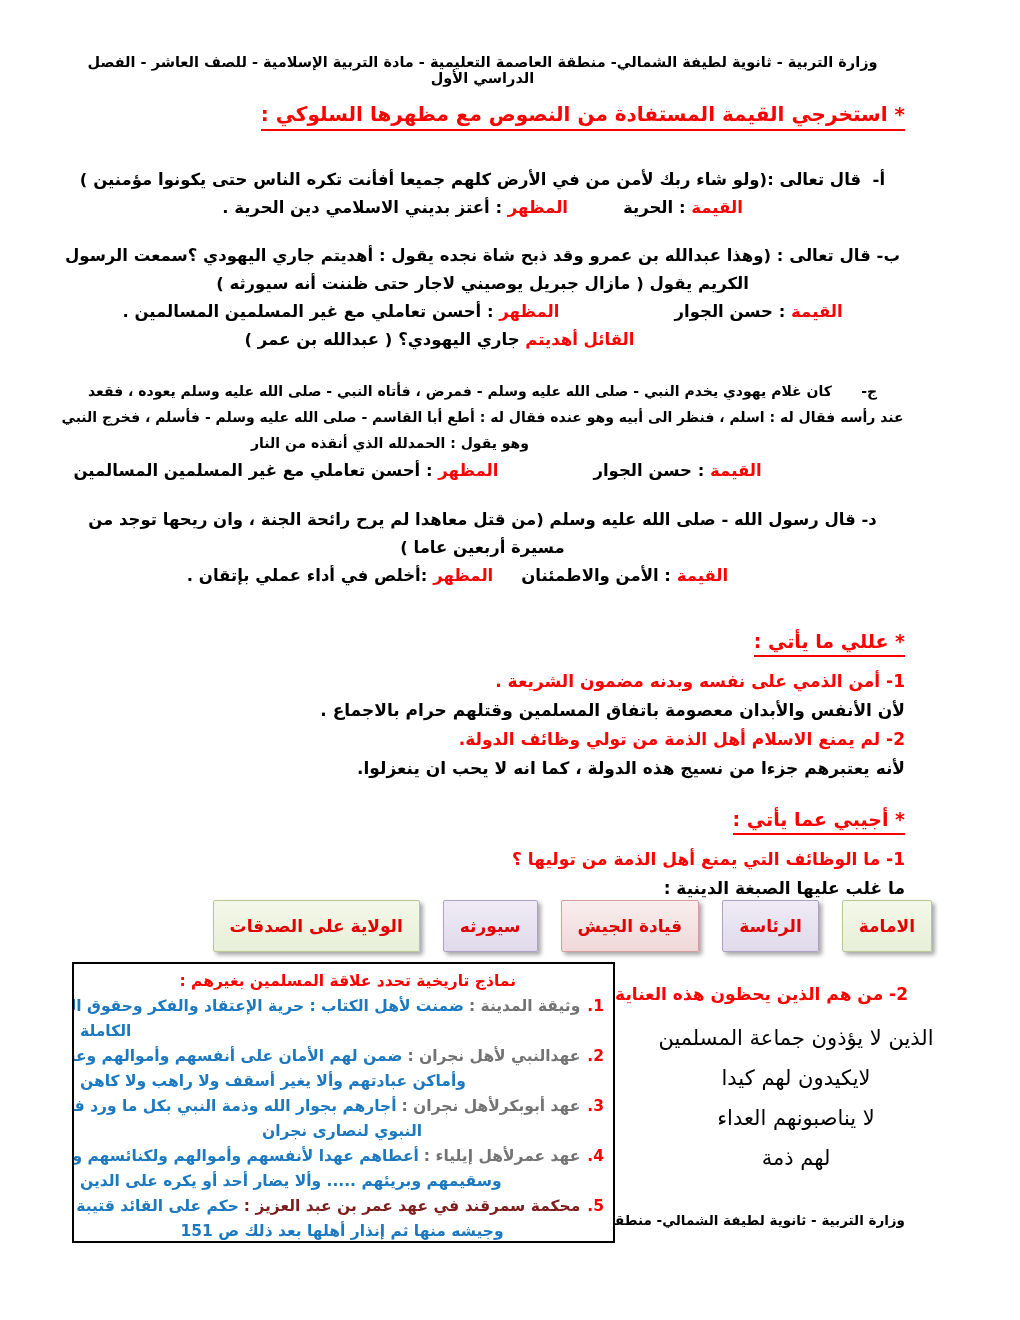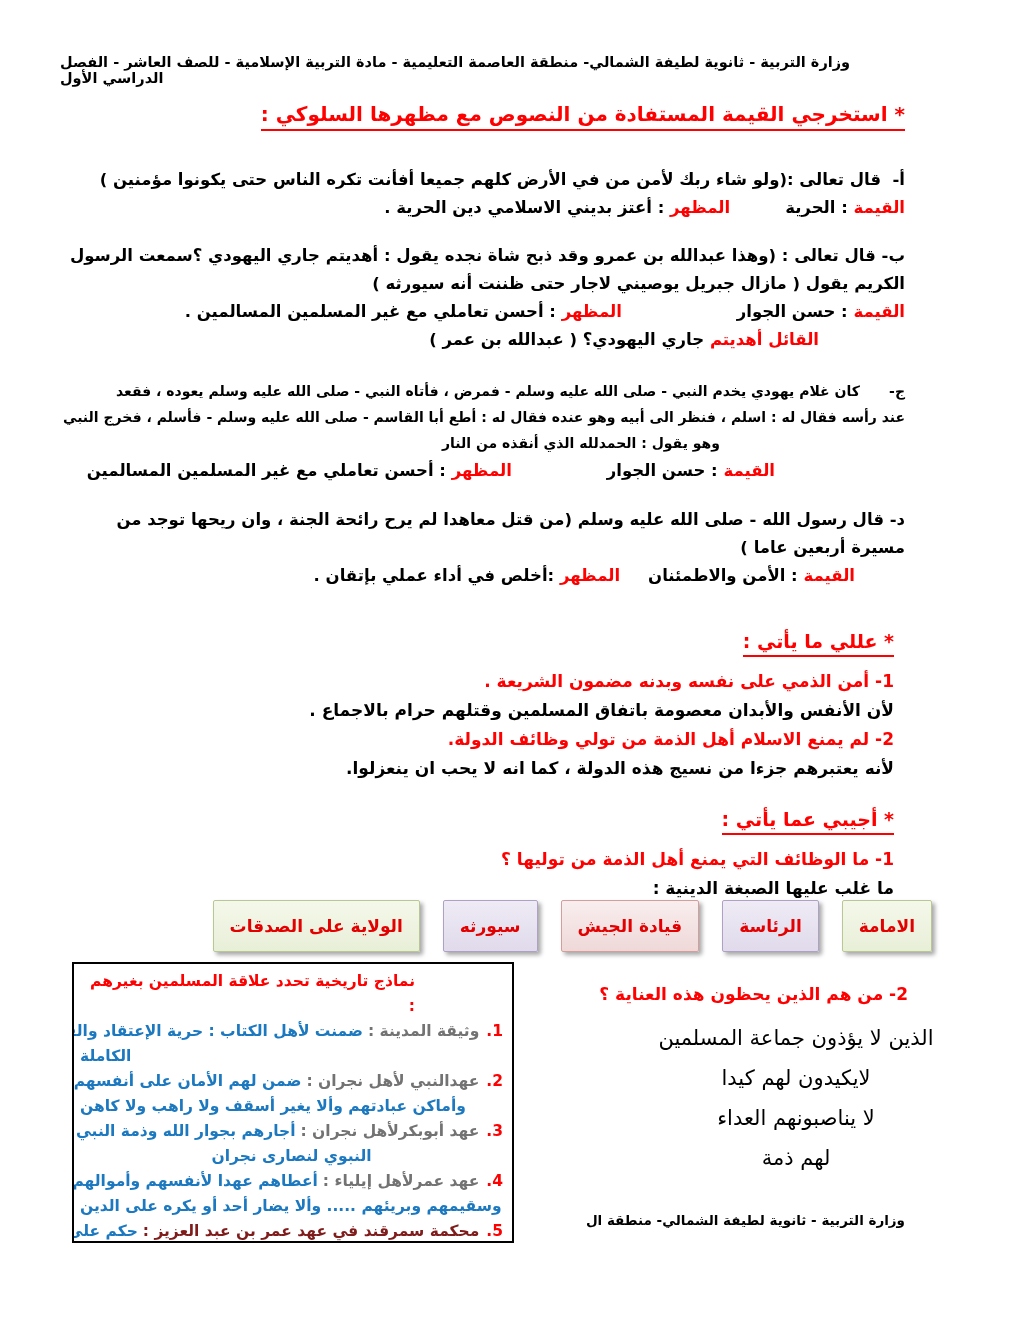--- a/index.html
+++ b/index.html
@@ -3,53 +3,53 @@
 <meta charset="utf-8">
 <style>
   html,body{margin:0;padding:0;background:#fff;}
   .page{position:relative;width:1020px;height:1320px;background:#ffffff;overflow:hidden;
         font-family:"DejaVu Sans",sans-serif;direction:rtl;color:#000;}
   .abs{position:absolute;}
   .red{color:#fe0000;}
   .blue{color:#1c79c0;}
   .navy{color:#1f3864;}
 
-  .header-line{top:54px;right:115px;left:60px;text-align:left;font-size:14.5px;font-weight:bold;}
+  .header-line{top:54px;right:115px;left:60px;text-align:center;font-size:14.5px;font-weight:bold;}
 
   .main-title{top:102px;right:115px;font-size:20px;font-weight:bold;color:#fe0000;}
   .underline-red{display:inline-block;border-bottom:2.5px solid #fe0000;padding-bottom:3px;}
 
-  .item{right:115px;left:60px;text-align:right;font-size:16.5px;line-height:28px;font-weight:bold;}
+  .item{right:115px;left:60px;text-align:center;font-size:16.5px;line-height:28px;font-weight:bold;}
   .item-a{top:166px;}
   .item-b{top:242px;}
   .item-c{top:378px;font-size:14px;line-height:26px;}
   .item-c .val-line{font-size:16.5px;line-height:30px;margin-right:130px;}
   .item-d{top:506px;}
   .item-d .val-line{margin-right:50px;}
   .sayer-line{margin-right:86px;}
   .spacer{display:inline-block;}
   .sp-a{width:55px;}
   .sp-b{width:115px;}
   .sp-c{width:95px;}
   .sp-d{width:28px;}
 
-  .section{right:126px;left:60px;text-align:right;font-weight:bold;}
+  .section{right:115px;left:60px;text-align:right;font-weight:bold;}
   .sec-justify{top:630px;}
   .sec-answer{top:808px;}
   .section-title{font-size:19px;margin-bottom:10px;}
   .qa-line{font-size:17px;line-height:29px;}
 
   .boxes-row{top:900px;right:88px;display:flex;flex-direction:row;align-items:center;gap:23px;}
   .pos-box{padding:15px 16px;font-size:17px;font-weight:bold;color:#e30000;border-radius:2px;
            box-shadow:3px 3px 4px #a8a8a8;border:1.5px solid;white-space:nowrap;}
   .variant-green{background:linear-gradient(#f4f8ea,#e8efd8);border-color:#b8c794;}
   .variant-purple{background:linear-gradient(#efebf5,#e0daeb);border-color:#afa1c5;}
   .variant-pink{background:linear-gradient(#f9eeee,#efd8d8);border-color:#d49e9c;}
 
-  .models-box{left:72px;top:962px;width:442px;height:281px;border:2px solid #000;background:#fff;
+  .models-box{left:72px;top:962px;width:543px;height:281px;border:2px solid #000;background:#fff;
               z-index:2;box-sizing:border-box;padding:5px 9px 0 6px;font-size:15.5px;font-weight:bold;
               line-height:25px;overflow:hidden;}
   .mb-title{color:#fe0000;text-align:right;margin-left:90px;text-align:left;direction:rtl;}
   .mb-title{text-align:right;margin-left:0;margin-right:88px;}
   .mb-l1{text-align:right;white-space:nowrap;}
   .mb-l2{white-space:nowrap;}
   .al-left{text-align:left;}
   .al-center{text-align:center;}
   .mb-num{color:#fe0000;margin-left:7px;}
   .mb-t{color:#737373;margin-left:5px;}

